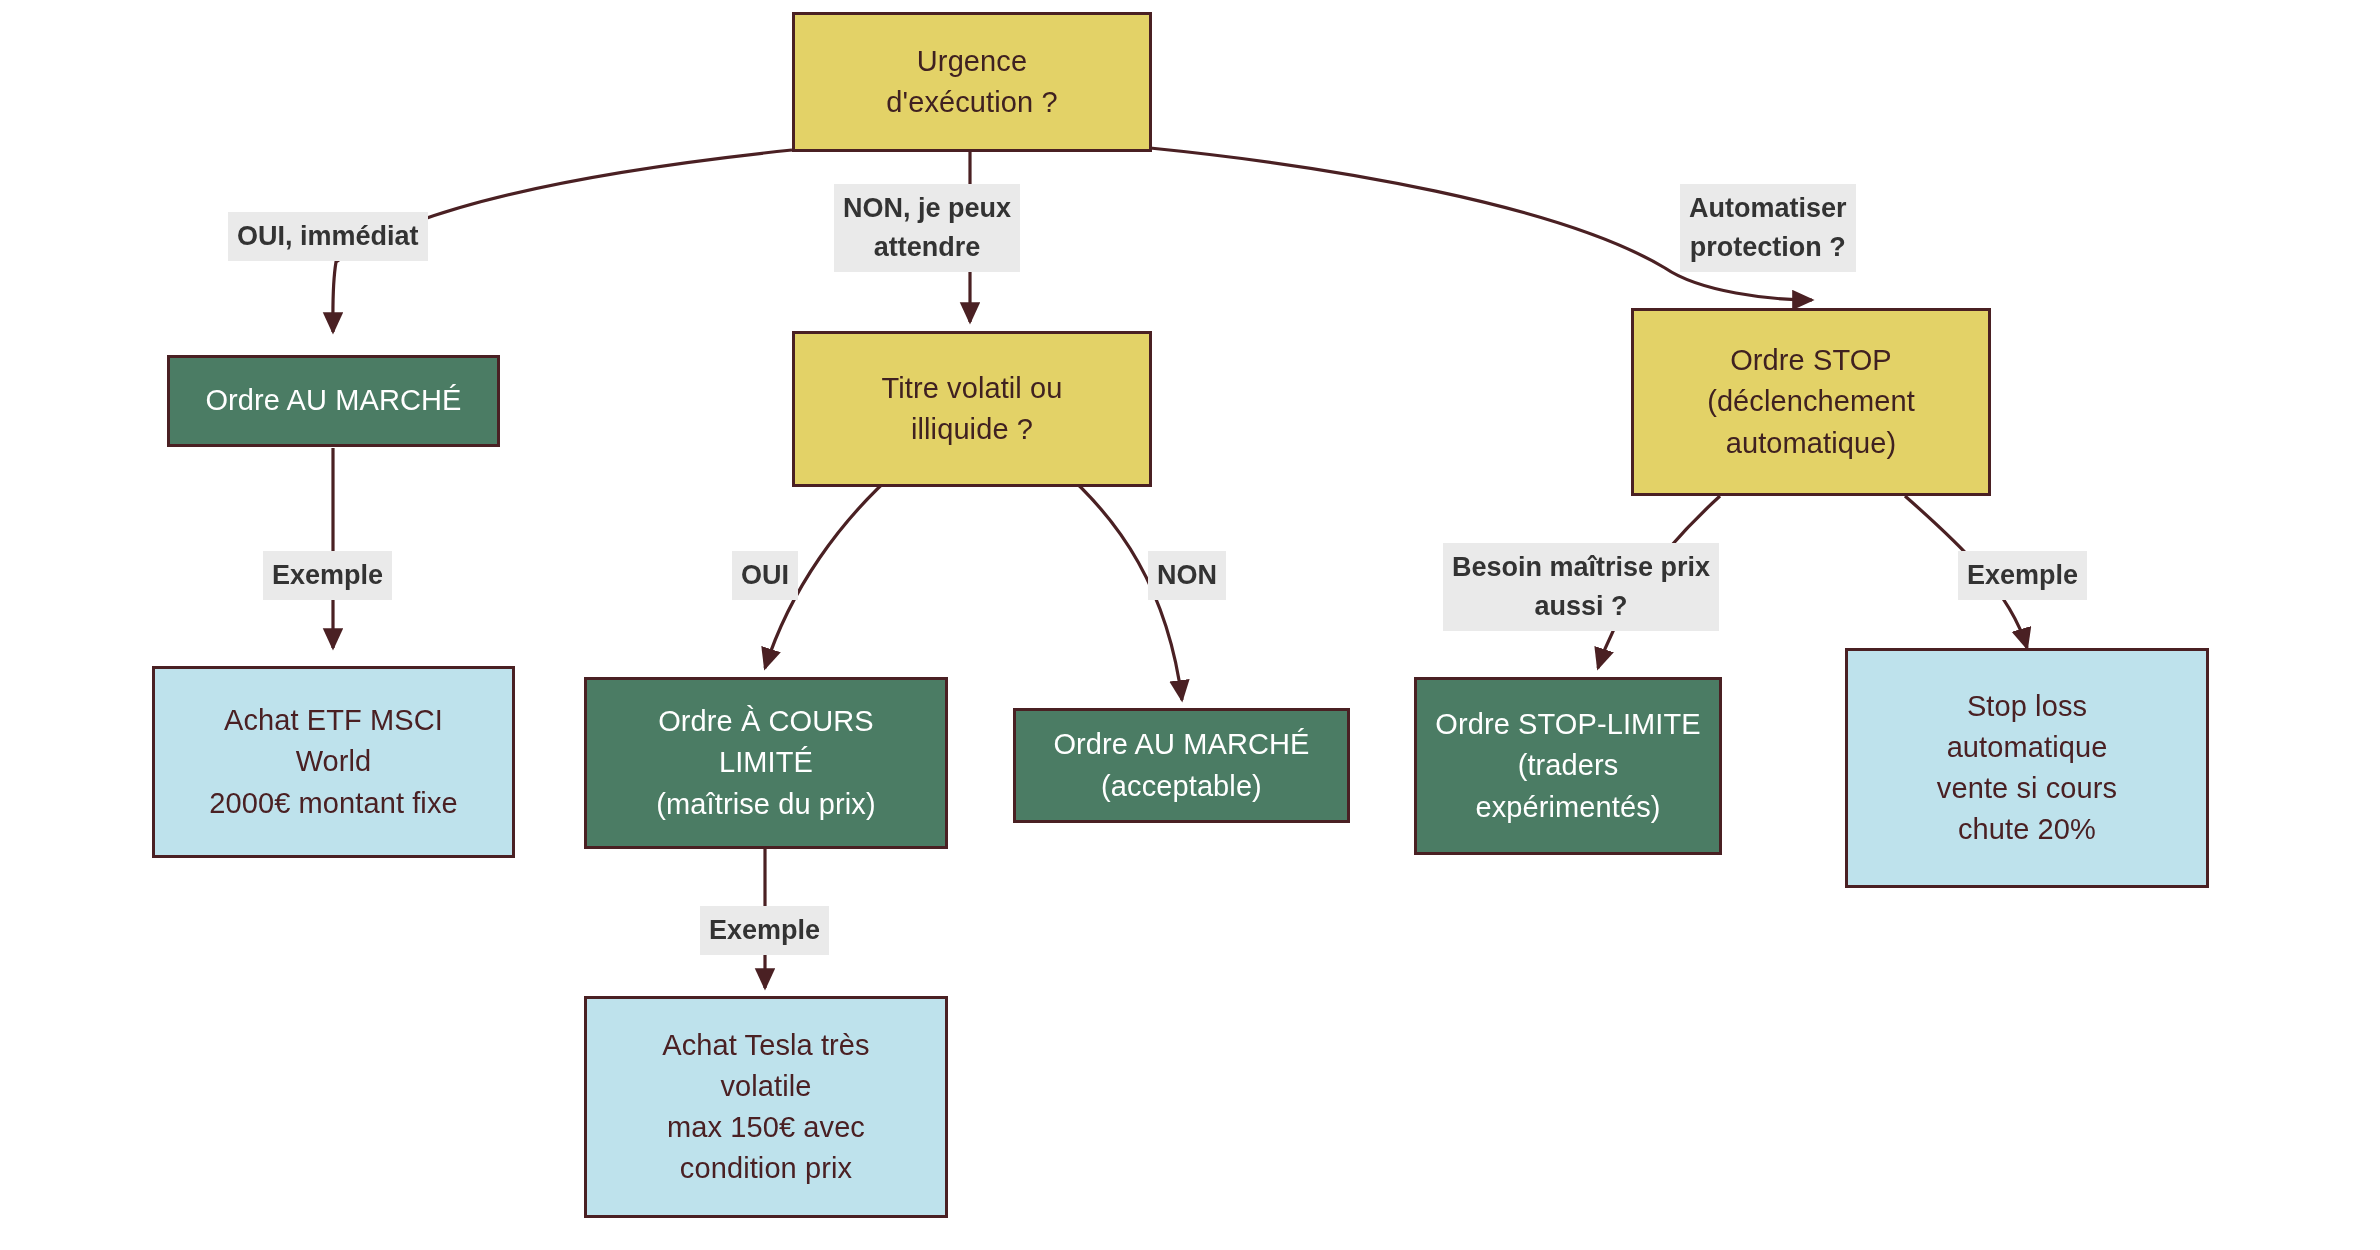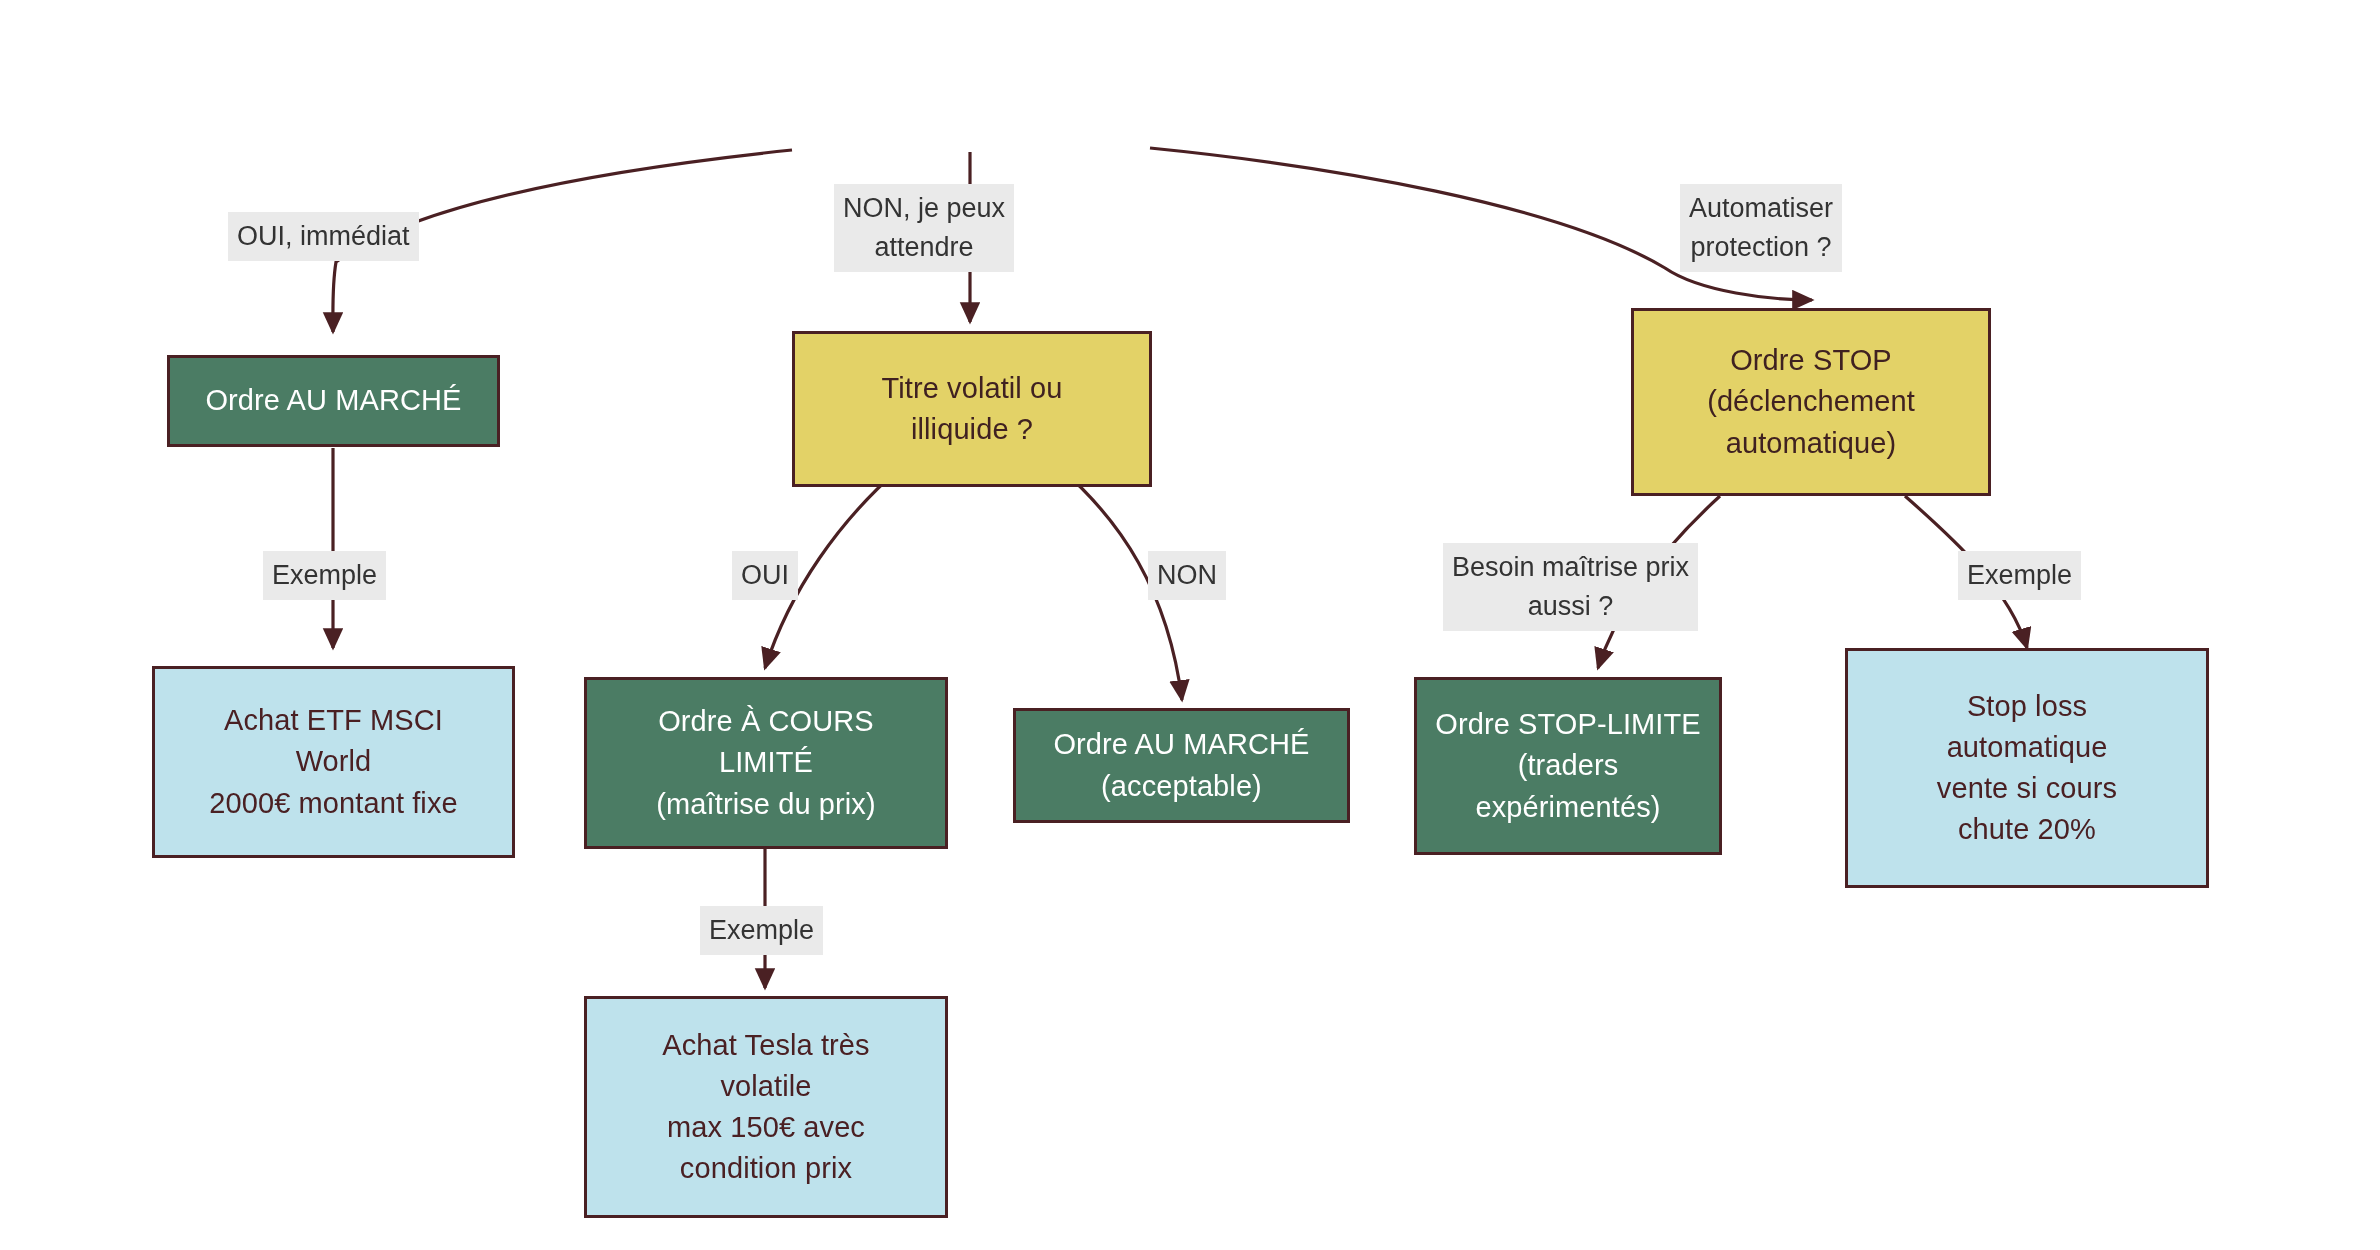--- a/index.html
+++ b/index.html
@@ -58,21 +58,21 @@
     background: #eaeaea;
     color: #333333;
     font-size: 27px;
     line-height: 1.45;
     padding: 5px 9px;
     box-sizing: border-box;
     text-align: center;
     white-space: nowrap;
     z-index: 5;
   }
-  .edge-label .ln { display: block; }
+  .edge-label .ln { display: block; font-weight: bold; }
 </style>
 </head>
 <body>
 
 <div id="canvas">
 
   <svg id="edges" viewBox="0 0 2380 1250" xmlns="http://www.w3.org/2000/svg">
     <defs>
       <marker id="arrow" markerWidth="9" markerHeight="9" refX="6.2" refY="3.2" orient="auto" markerUnits="strokeWidth">
         <path d="M0,0 L7,3.2 L0,6.4 z" fill="#4a2023"></path>
@@ -91,20 +91,24 @@
 
     <path d="M 1060,468 C 1120,520 1168,590 1182,700" fill="none" stroke="#4a2023" stroke-width="3.2" marker-end="url(#arrow)"></path>
 
     <path d="M 765,848 L 765,988" fill="none" stroke="#4a2023" stroke-width="3.2" marker-end="url(#arrow)"></path>
 
     <path d="M 1720,496 C 1672,540 1620,600 1598,668" fill="none" stroke="#4a2023" stroke-width="3.2" marker-end="url(#arrow)"></path>
 
     <path d="M 1905,496 C 1955,540 2010,590 2027,648" fill="none" stroke="#4a2023" stroke-width="3.2" marker-end="url(#arrow)"></path>
   </svg>
 
+  <div class="node decision" style="left:792px; top:12px; width:360px; height:140px;">
+    <span class="ln">Urgence</span>
+    <span class="ln">d'exécution ?</span>
+  </div>
 
   <div class="node action" style="left:167px; top:355px; width:333px; height:92px;">
     <span class="ln">Ordre AU MARCHÉ</span>
   </div>
 
   <div class="node example" style="left:152px; top:666px; width:363px; height:192px;">
     <span class="ln">Achat ETF MSCI</span>
     <span class="ln">World</span>
     <span class="ln">2000€ montant fixe</span>
   </div>

